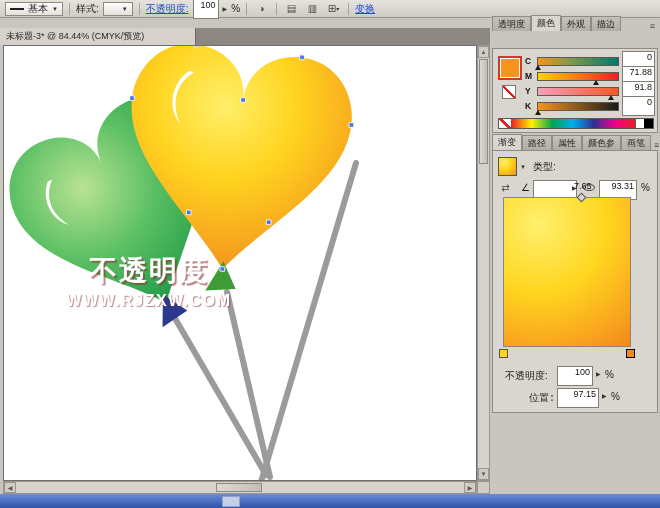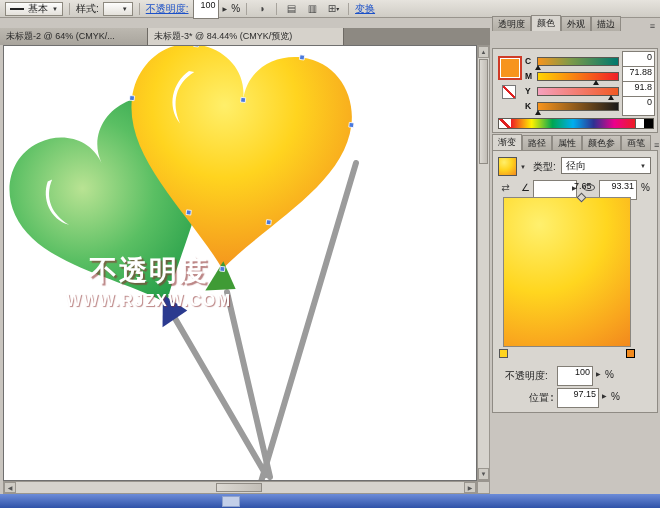--- a/index.html
+++ b/index.html
@@ -128,23 +128,20 @@
       </div>
     <div class="icon-btn">
         <span>⊞</span>
         <span class="caret">▾</span>
       </div>
     <div class="sep"></div>
     <span class="blue-link">变换</span>
   </div>
 
   <div class="doc-tabs">
-    <div class="doc-tab" style="width:148px;">
-      <span>未标题-2 @ 64% (CMYK/...</span>
-    </div>
     <div class="doc-tab active" style="width:196px;">
       <span>未标题-3* @ 84.44% (CMYK/预览)</span>
     </div>
   </div>
 
   <div class="canvas">
     <svg width="472" height="434" viewBox="0 0 472 434">
       <defs>
         <radialGradient id="gradGreen" cx="36%" cy="30%" r="80%">
           <stop offset="0%" stop-color="#b9e393"></stop>
@@ -259,24 +256,20 @@
     <div class="ptab"><span>路径</span></div>
     <div class="ptab"><span>属性</span></div>
     <div class="ptab"><span>颜色参</span></div>
     <div class="ptab"><span>画笔</span></div>
     <div class="pmenu">≡</div>
   </div>
   <div class="panel-body" style="left:492px; top:150px; width:166px; height:263px;">
     <div class="grad-swatch"></div>
     <span class="caret" style="position:absolute; left:27px; top:13px;">▼</span>
     <span class="glabel" style="left:40px; top:9px;">类型:</span>
-    <div class="gp-select">
-      <span>径向</span>
-      <span class="caret">▼</span>
-    </div>
 
     <div class="icon-btn" style="position:absolute; left:4px; top:29px;">
         <span>⇄</span>
       </div>
     <span class="glabel" style="left:28px; top:31px;">∠</span>
     <div class="num-box" style="position:absolute; left:40px; top:29px; width:36px;padding-left:40px;">7.65</div>
     <span class="spin" style="position:absolute; left:79px; top:33px;">▶</span>
     <span class="ellipse-ic" style="left:90px; top:33px;"></span>
     <div class="num-box" style="position:absolute; left:106px; top:29px; width:38px;">93.31</div>
     <span class="glabel" style="left:148px; top:31px;">%</span>

